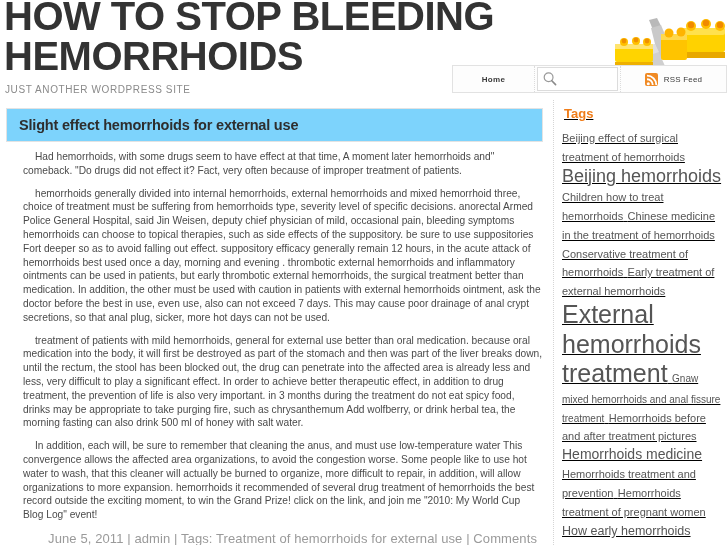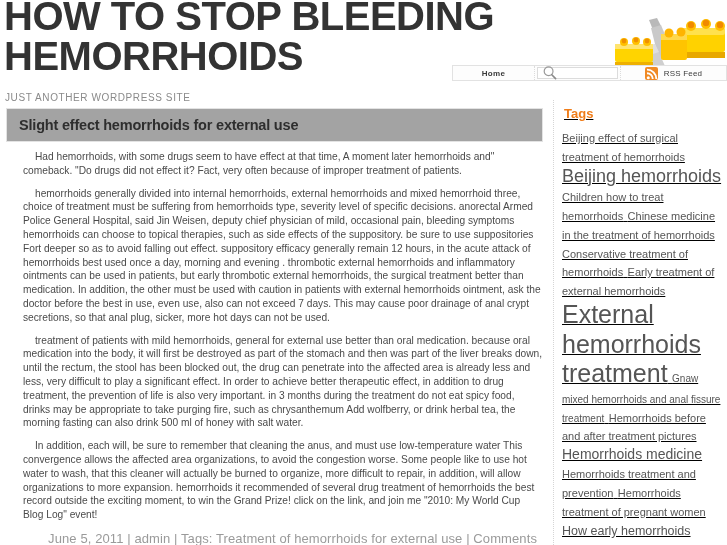--- a/index.html
+++ b/index.html
@@ -32,40 +32,40 @@
     line-height: 40px;
     font-weight: bold;
     letter-spacing: -0.5px;
     color: #333333;
     margin: 0;
     text-transform: uppercase;
     font-family: "Liberation Sans", sans-serif;
   }
   #site-tagline {
     position: absolute;
-    left: 5px; top: 92px;
+    left: 5px; top: 84px;
     font-size: 10px;
     letter-spacing: 0.6px;
     color: #8a8a8a;
     text-transform: uppercase;
   }
 
   
   #lego-art {
     position: absolute;
     right: 0px; top: 14px;
     width: 140px; height: 62px;
     pointer-events: none;
   }
 
   
   #navbar {
     position: absolute;
     left: 452px; top: 65px;
-    width: 275px; height: 16px;
+    width: 275px; height: 28px;
     background: #fdfdfd;
     border: 1px solid #e2e2e2;
     display: flex;
     align-items: stretch;
   }
   #nav-home {
     width: 82px;
     display: flex; align-items: center; justify-content: center;
     font-size: 8px; font-weight: bold;
     color: #3b3b3b;
@@ -124,21 +124,21 @@
     border-left: 1px dotted #d5d5d5;
     height: 445px;
     overflow: hidden;
     text-decoration: underline;
   }
 
   
   .post { margin-bottom: 6px; }
   .post-title-box {
     border: 1px solid #e3e3e3;
-    background: #a3a3a3;
+    background: #7dd3fc;
     padding: 8px 12px;
     margin-bottom: 8px;
   }
   .post-title {
     margin: 0;
     font-size: 14.5px;
     font-weight: bold;
     color: #2e2e2e;
     letter-spacing: -0.2px;
   }

